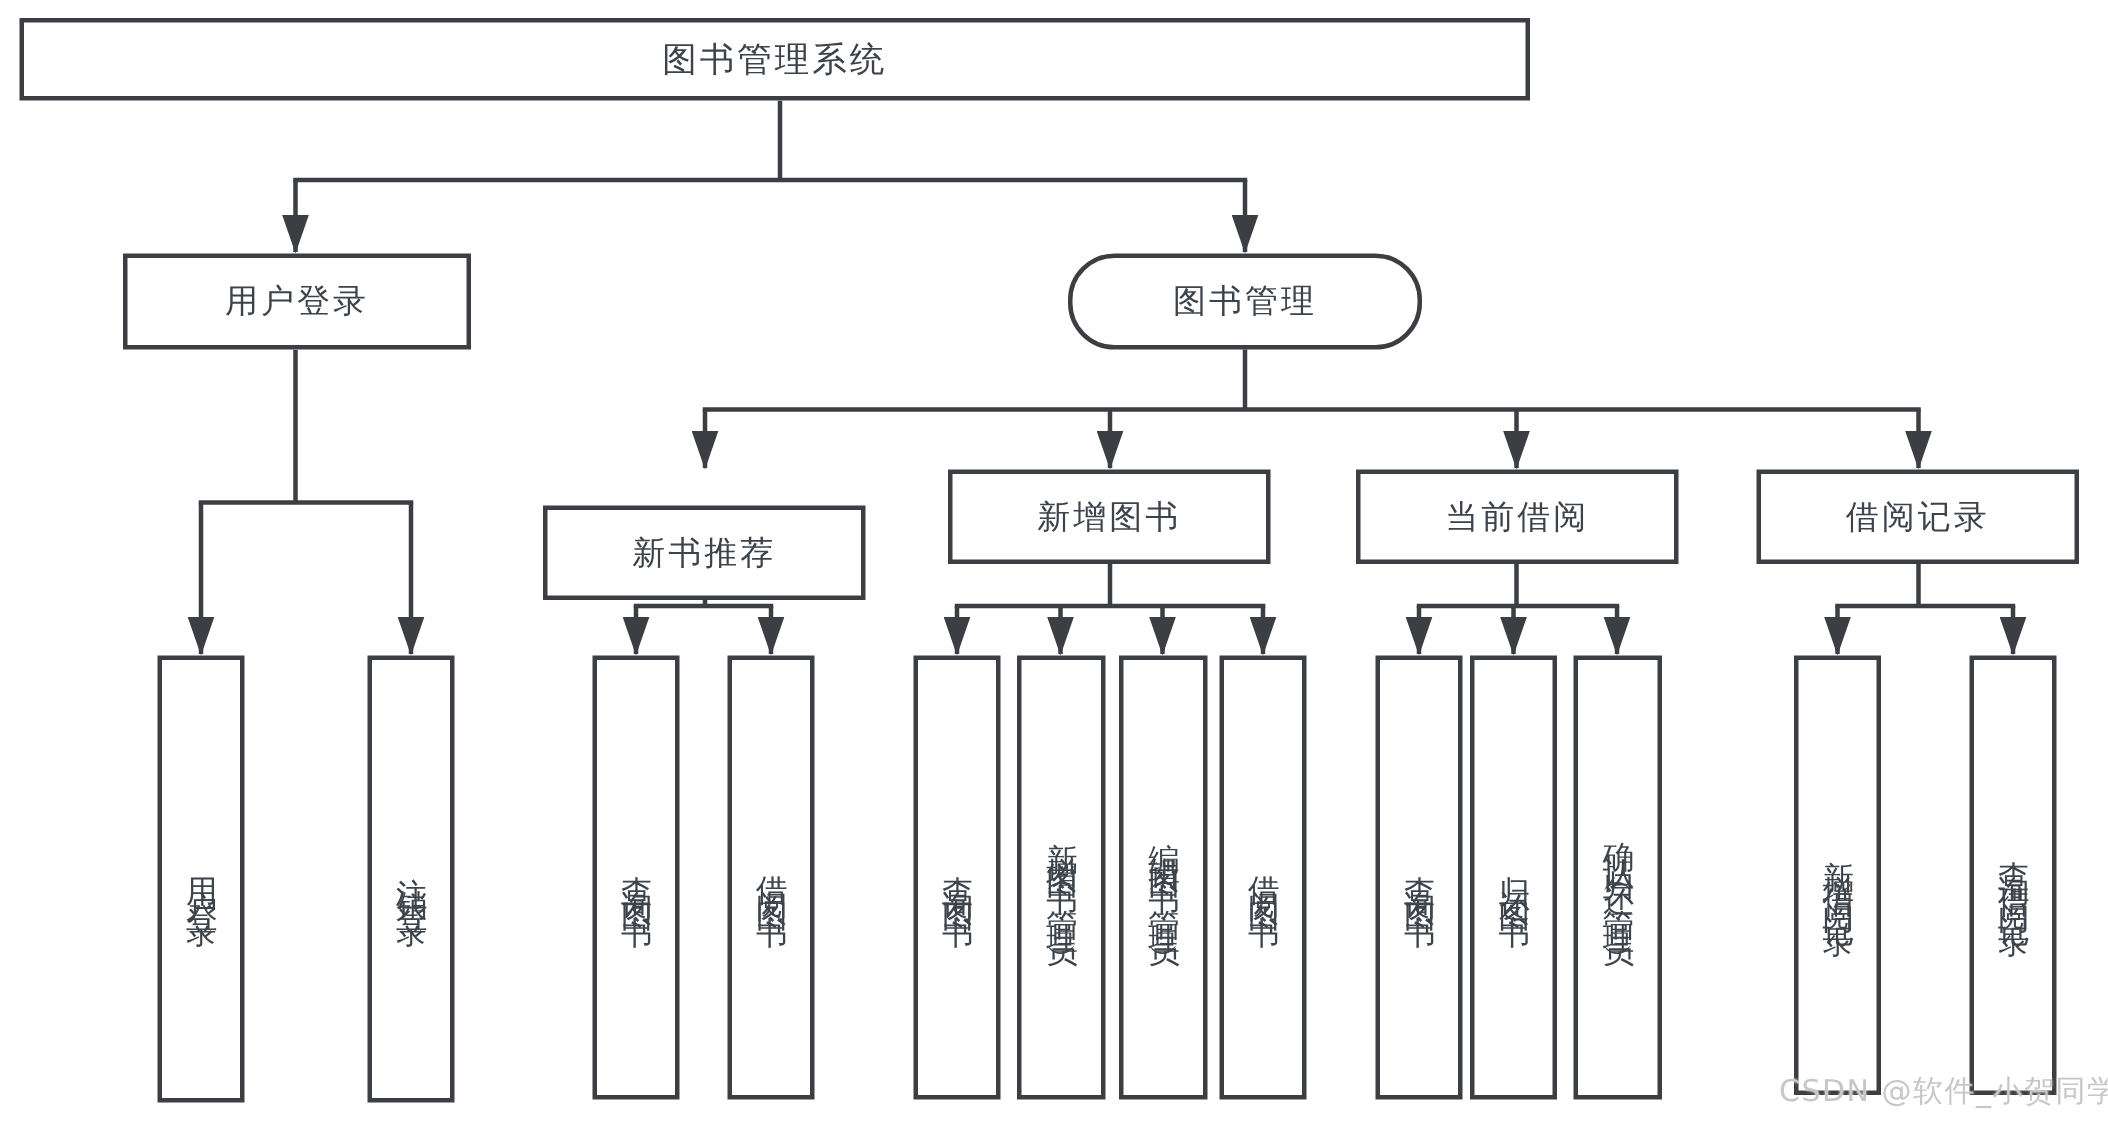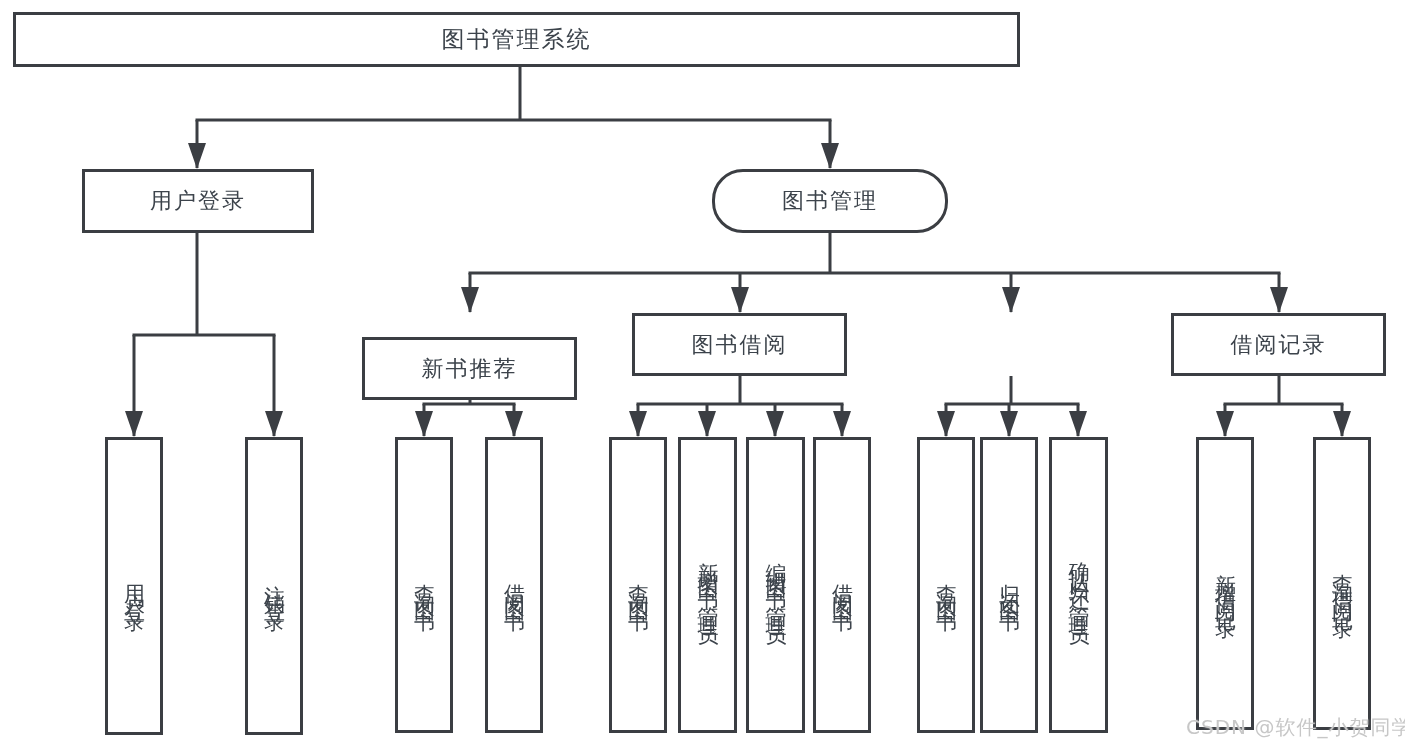--- a/index.html
+++ b/index.html
@@ -126,21 +126,24 @@
     <span>用户登录</span>
   </div>
   <div class="node box-h" style="left:712px;top:169px;width:236px;height:64px;border-radius:31px;">
     <span>图书管理</span>
   </div>
 
   <div class="node box-h" style="left:362px;top:313px;width:215px;height:63px;margin-top:24px;">
     <span>新书推荐</span>
   </div>
   <div class="node box-h" style="left:632px;top:313px;width:215px;height:63px;">
-    <span>图书借阅</span>
+    <span>新增图书</span>
+  </div>
+  <div class="node box-h" style="left:904px;top:313px;width:215px;height:63px;">
+    <span>当前借阅</span>
   </div>
   <div class="node box-h" style="left:1171px;top:313px;width:215px;height:63px;">
     <span>借阅记录</span>
   </div>
 
   <div class="node box-v" style="left:105px;top:437px;width:58px;height:298px;">
     <span>用户登录</span>
   </div>
   <div class="node box-v" style="left:245px;top:437px;width:58px;height:298px;">
     <span>注销登录</span>

